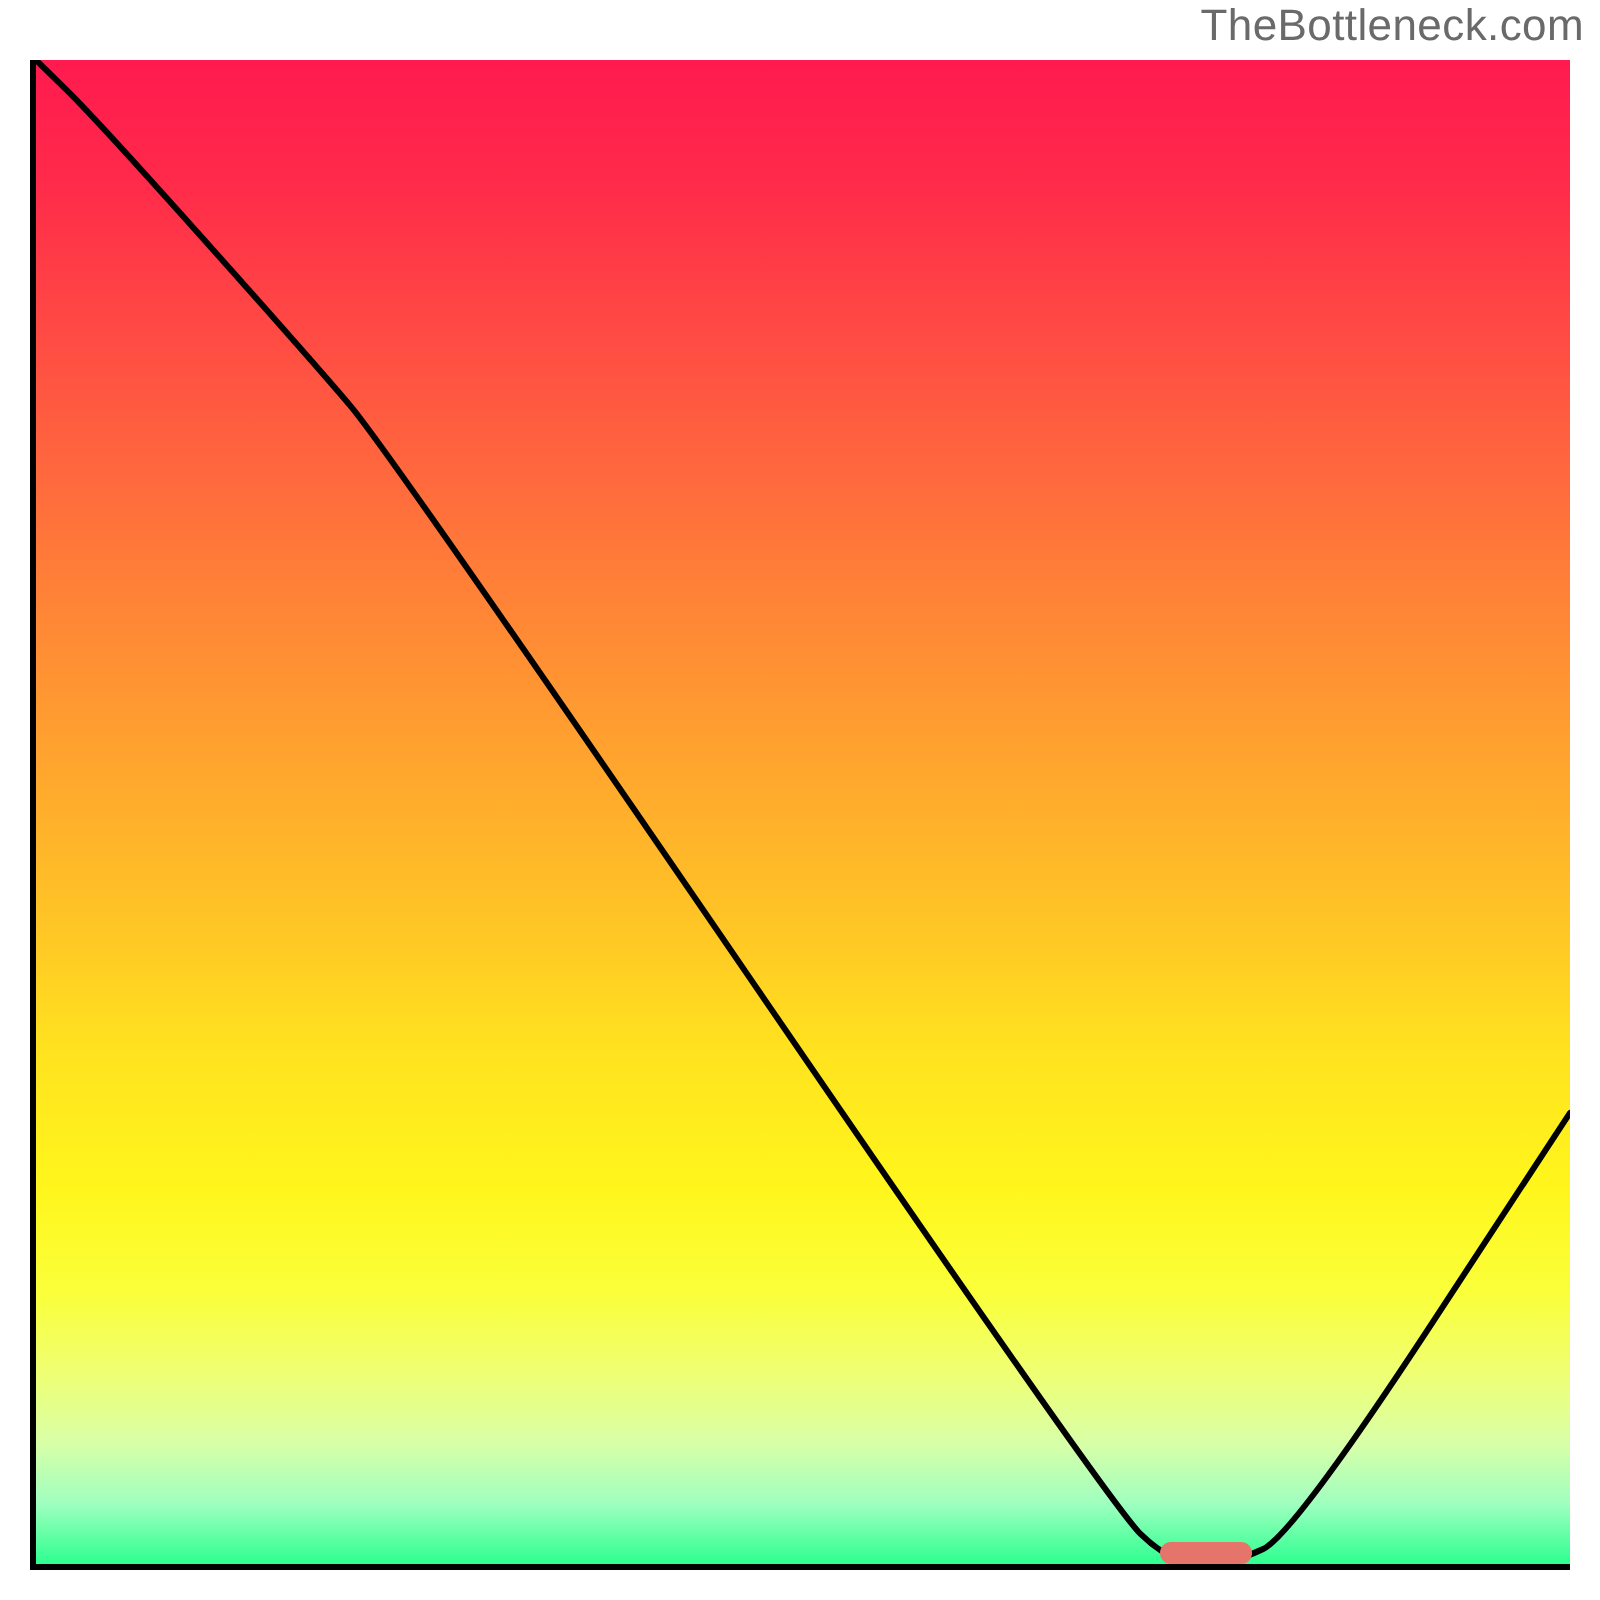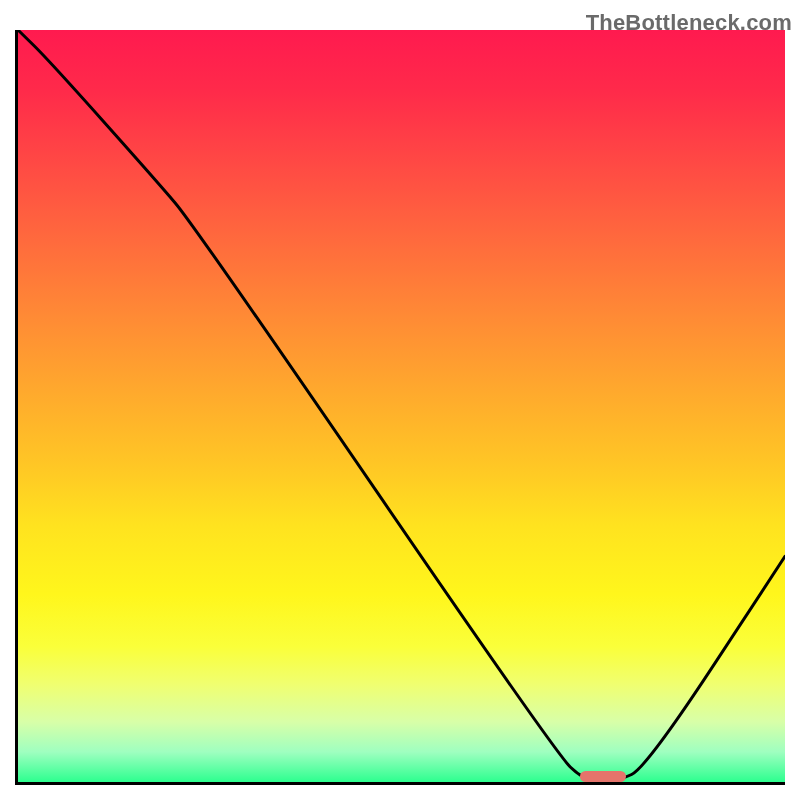--- a/index.html
+++ b/index.html
@@ -10,24 +10,24 @@
     background: #ffffff;
     font-family: Arial, Helvetica, sans-serif;
   }
   .container {
     position: relative;
     width: 800px;
     height: 800px;
   }
   .watermark {
     position: absolute;
-    top: 10px;
+    top: 0;
     right: 8px;
     font-size: 22px;
-    font-weight: 700;
+    font-weight: 400;
     color: #6a6a6a;
     letter-spacing: 0.2px;
   }
   .plot-area {
     position: absolute;
     left: 15px;
     top: 30px;
     width: 770px;
     height: 755px;
     box-sizing: border-box;

